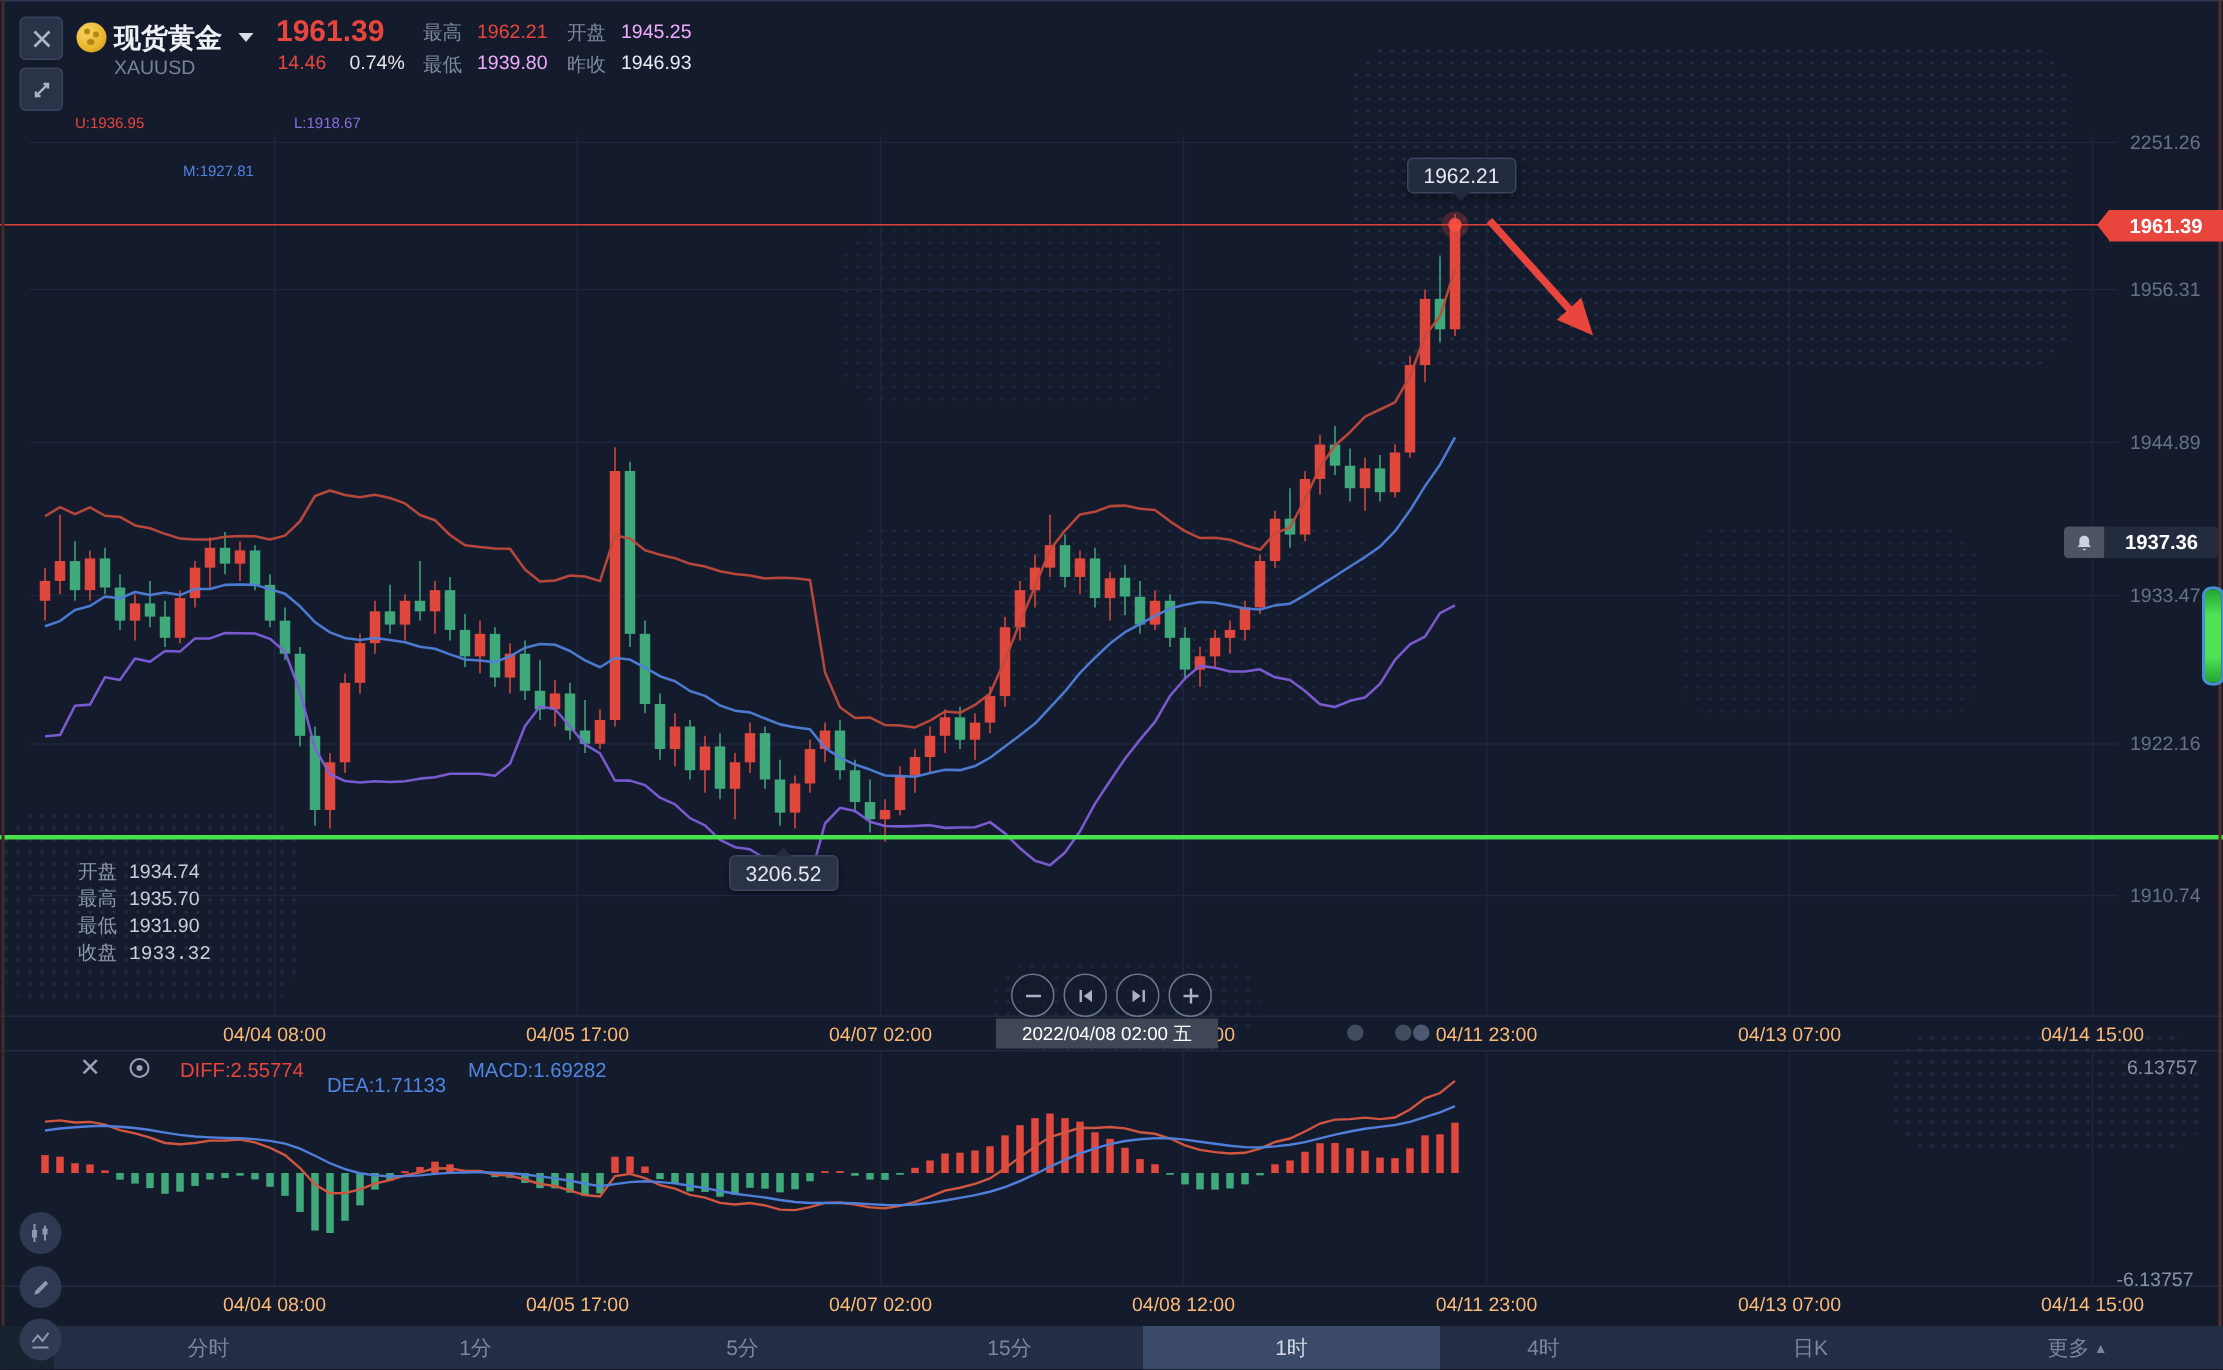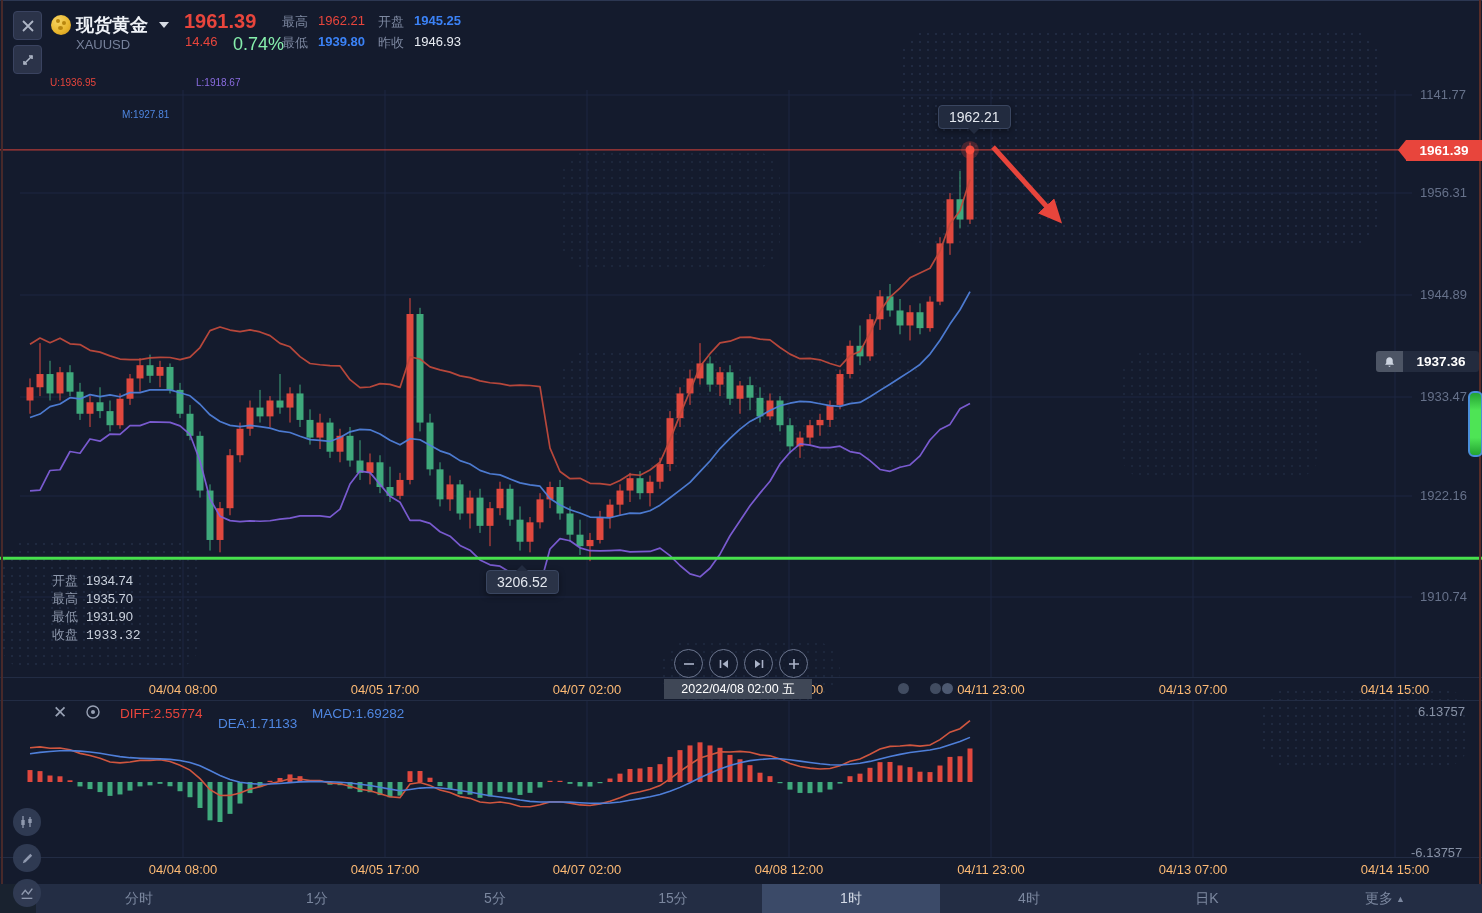--- a/index.html
+++ b/index.html
@@ -14,24 +14,24 @@
            border-radius:4px;color:#aeb6c6;display:flex;align-items:center;justify-content:center;z-index:5;}
   .coin{position:absolute;left:51px;top:15px;width:20px;height:20px;border-radius:50%;
         background:radial-gradient(circle at 35% 30%,#f7d564,#e8b52b 60%,#c98f1d);z-index:5;}
   .coin i{position:absolute;background:#b8860f;border-radius:50%;}
   .sym-name{position:absolute;left:76px;top:13px;font-size:18px;font-weight:bold;color:#eef1f6;z-index:5;}
   .caret-down{position:absolute;left:159px;top:22px;width:0;height:0;border-left:5px solid transparent;
         border-right:5px solid transparent;border-top:6px solid #d6dbe4;z-index:5;}
   .sym-code{position:absolute;left:76px;top:37px;font-size:13px;color:#77829b;z-index:5;}
   .px-main{position:absolute;left:184px;top:10px;font-size:20px;font-weight:bold;color:#e8453c;z-index:5;}
   .px-chg{position:absolute;left:185px;top:34px;font-size:13px;color:#e8453c;z-index:5;}
-  .px-chgp{position:absolute;left:233px;top:34px;font-size:18px;color:#86efac;z-index:5;text-align:right;}
+  .px-chgp{position:absolute;left:233px;top:34px;font-size:13px;color:#e5e5e5;z-index:5;text-align:right;}
   .stat-lab{position:absolute;font-size:13px;color:#7d88a0;z-index:5;}
   .stat-val{position:absolute;font-size:13px;z-index:5;}
-  .c-red{color:#e8453c;} .c-green{color:#3b82f6;font-weight:bold;} .c-white{color:#e8ecf3;}
+  .c-red{color:#e8453c;} .c-green{color:#f0abfc;} .c-white{color:#e8ecf3;}
   .c-blue{color:#4f86e0;} .c-purple{color:#8a6ce0;}
   .boll{position:absolute;top:77px;font-size:10px;z-index:5;}
   
   .ohlc-row{position:absolute;left:52px;font-size:13px;z-index:5;}
   .ohlc-row .l{color:#8d97ab;} .ohlc-row .v{color:#c9d0dc;margin-left:8px;}
   
   .tip{position:absolute;background:#222b3f;border:1px solid #3a4660;border-radius:4px;color:#e4e8ef;
        font-size:14px;padding:3px 10px;z-index:6;box-shadow:0 2px 6px rgba(0,0,0,.4);}
   .tip:after{content:"";position:absolute;left:50%;margin-left:-6px;border:6px solid transparent;}
   .tip-high:after{top:100%;border-top-color:#222b3f;}
@@ -523,21 +523,21 @@
       <div class="ax-time" style="left: 991px; top: 682px;">04/11 23:00</div>
       <div class="ax-time" style="left: 1193px; top: 682px;">04/13 07:00</div>
       <div class="ax-time" style="left: 1395px; top: 682px;">04/14 15:00</div>
     </div>
   <div class="xhair-label">2022/04/08 02:00 五</div>
   <div class="axis-dot" style="left:898px;top:683px;"></div>
   <div class="axis-dot" style="left:930px;top:683px;"></div>
   <div class="axis-dot" style="left:942px;top:683px;background:#4d5971;"></div>
 
   <div id="price-axis">
-      <div class="ax-price" style="left: 1420px; top: 87px;">1141.77</div>
+      <div class="ax-price" style="left: 1420px; top: 87px;">2251.26</div>
       <div class="ax-price" style="left: 1420px; top: 185px;">1956.31</div>
       <div class="ax-price" style="left: 1420px; top: 287px;">1944.89</div>
       <div class="ax-price" style="left: 1420px; top: 389px;">1933.47</div>
       <div class="ax-price" style="left: 1420px; top: 488px;">1922.16</div>
       <div class="ax-price" style="left: 1420px; top: 589px;">1910.74</div>
     </div>
 
   <div class="macd-x">✕</div>
   <div class="macd-gear">
     <svg width="16" height="16" viewBox="0 0 16 16">
@@ -578,19 +578,19 @@
       <path d="M3 15 H15" stroke="#9aa4ba" stroke-width="1.5"></path>
       </svg>
   </div>
 
   <div id="tabbar">
     <div class="strip"></div>
   <div class="tab" style="left: 50px; width: 178px;">分时</div>
       <div class="tab" style="left: 228px; width: 178px;">1分</div>
       <div class="tab" style="left: 406px; width: 178px;">5分</div>
       <div class="tab" style="left: 584px; width: 178px; text-align: center;">15分</div>
-      <div class="tab sel" style="left: 762px; width: 178px;">1时</div>
+      <div class="tab sel" style="left: 762px; width: 198px;">1时</div>
       <div class="tab" style="left: 940px; width: 178px;">4时</div>
       <div class="tab" style="left: 1118px; width: 178px;">日K</div>
       <div class="tab" style="left: 1296px; width: 178px;">更多<span class="caret">▲</span></div>
     </div>
 
 </div>
 
 </body></html>

